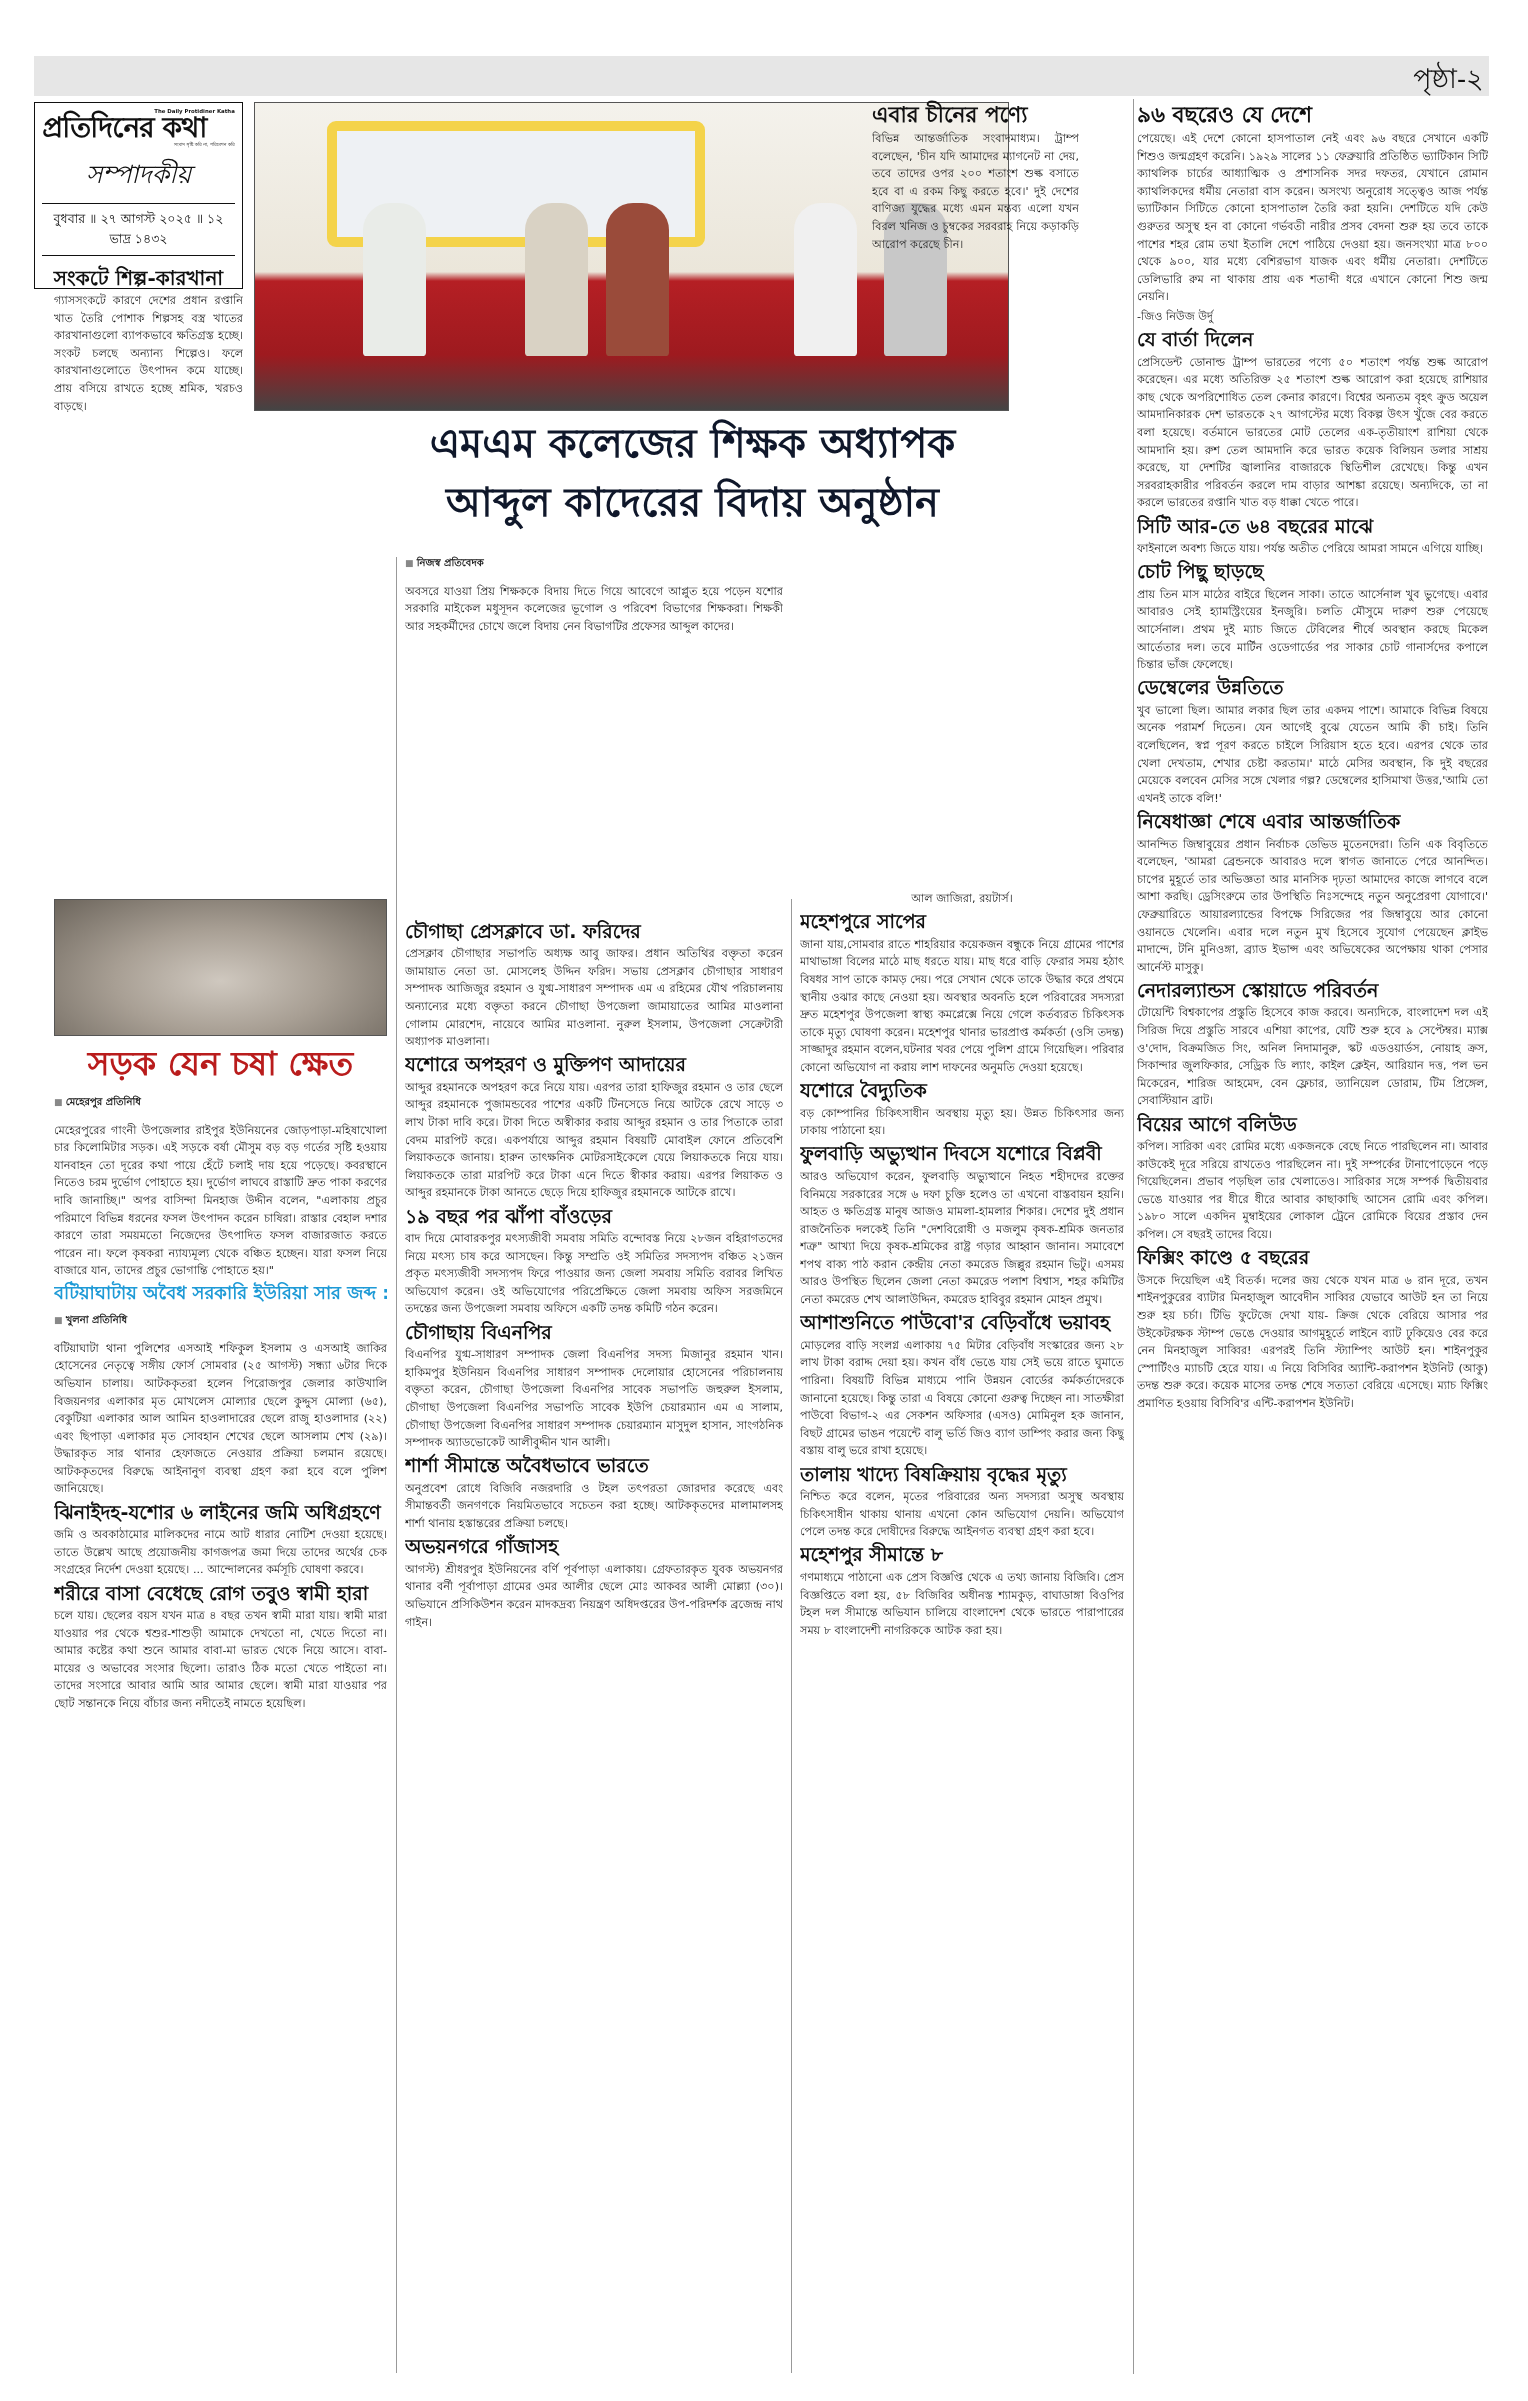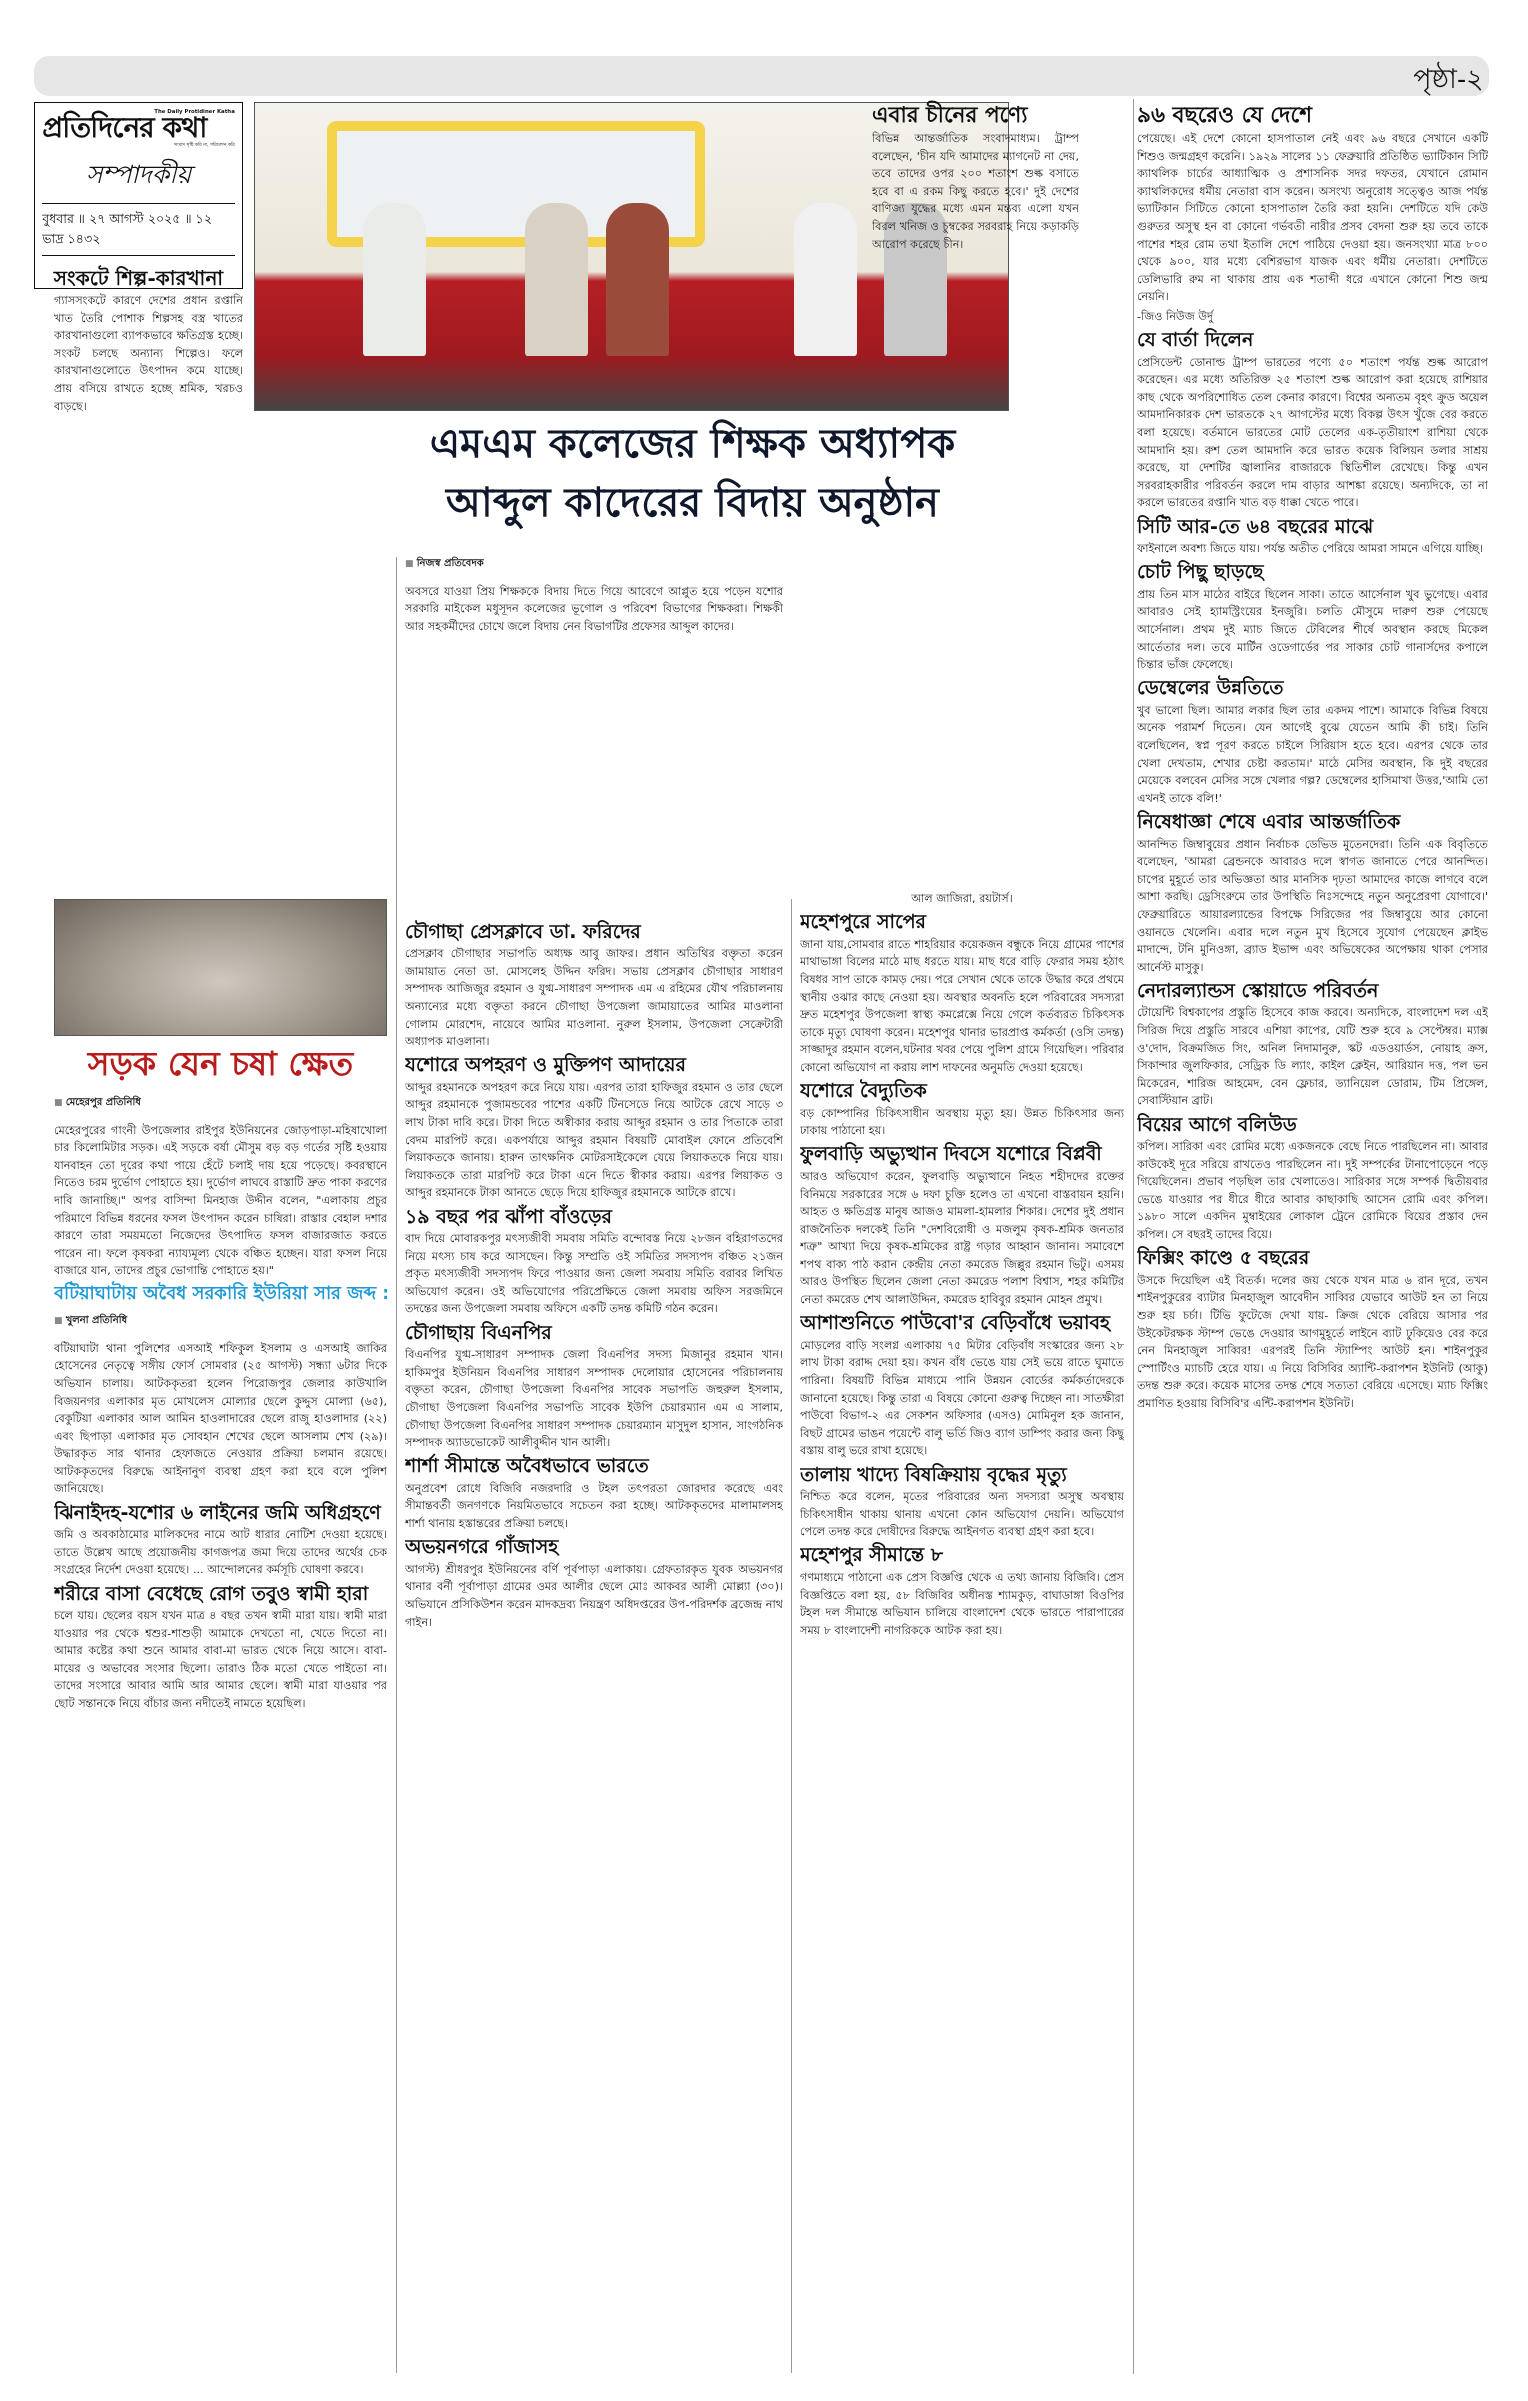--- a/index.html
+++ b/index.html
@@ -1,29 +1,29 @@
 <!DOCTYPE html>
 <html style="font-size:14.4px"><head>
 <meta charset="utf-8">
 <style>
   * { box-sizing: border-box; margin: 0; padding: 0; }
   body { width: 1528px; height: 2401px; background: #ffffff; font-family: "DejaVu Sans", sans-serif; color: #111; position: relative; overflow: hidden; }
-  .page-band { position: absolute; left: 34px; top: 56px; width: 1455px; height: 40px; background: #e6e6e6; border-radius: 15px; }
+  .page-band { position: absolute; left: 34px; top: 56px; width: 1455px; height: 40px; background: #e6e6e6; }
   .page-num { position: absolute; right: 5.4px; top: 1.8px; font-size: 27px; font-family: "DejaVu Serif", serif; }
   .col { position: absolute; font-size: 11.2px; line-height: 17.6px; text-align: justify; color: #222; }
   .col p { margin-bottom: 1.8px; }
   .h { font-weight: bold; color: #111; line-height: 1.15; margin: 3.6px 0 2.7px; }
   .byline { font-weight: bold; font-size: 10px; margin: 10px 0; }
   .byline::before { content: "■ "; color: #888; font-size: 9px; }
   .masthead { position: absolute; left: 34px; top: 102px; width: 209px; height: 187px; border: 1.8px solid #111; padding: 5.4px 7.2px; background: #fff; }
   .mast-en { font-size: 5.4px; text-align: right; font-weight: bold; }
   .mast-title { font-size: 28px; font-weight: bold; font-family: "DejaVu Serif", serif; line-height: 1; letter-spacing: -0.9px; }
   .mast-tag { font-size: 4.5px; text-align: right; }
   .mast-sub { font-size: 25px; font-family: Liberation Sans, sans-serif; font-style: italic; text-align: center; margin: 5.4px 0 5.4px; }
-  .mast-date { border-top: 1.8px solid #111; border-bottom: 1.8px solid #111; font-size: 12.6px; padding: 5.4px 0; margin-top: 3.6px; }
+  .mast-date { border-top: 1.8px solid #111; border-bottom: 1.8px solid #111; font-size: 12.6px; text-align: center; padding: 5.4px 0; margin-top: 3.6px; }
   .mast-headline { font-size: 20px; font-weight: bold; text-align: center; margin-top: 7.2px; }
   .photo { position: absolute; overflow: hidden; border: 0.9px solid #555; }
   .photo-event { left: 254px; top: 102px; width: 755px; height: 309px;
     background: linear-gradient(180deg, #f4f2ec 0%, #ebe6da 55%, #b51f24 58%, #9e1a1f 82%, #444 100%); }
   .photo-event .banner { position: absolute; left: 72px; top: 18px; width: 378px; height: 126px; background: #eef1f4; border: 10.8px solid #f4d34a; border-radius: 9px; }
   .photo-event .person { position: absolute; bottom: 54px; width: 63px; height: 153px; border-radius: 27px 27px 3.6px 3.6px; }
   .photo-road { left: 54px; top: 899px; width: 333px; height: 137px;
     background: radial-gradient(ellipse at 50% 60%, #cfc8bf 0%, #a89f94 45%, #6c655c 100%); }
   .big-red { position: absolute; left: 405px; top: 414px; width: 575px; font-size: 40px; font-weight: bold; color: #0f172a; text-align: center; line-height: 59px; font-family: "DejaVu Sans", sans-serif; }
   .green-h { position: absolute; left: 54px; top: 1038px; width: 333px; font-size: 33px; font-weight: bold; color: #b91c1c; text-align: center; }

